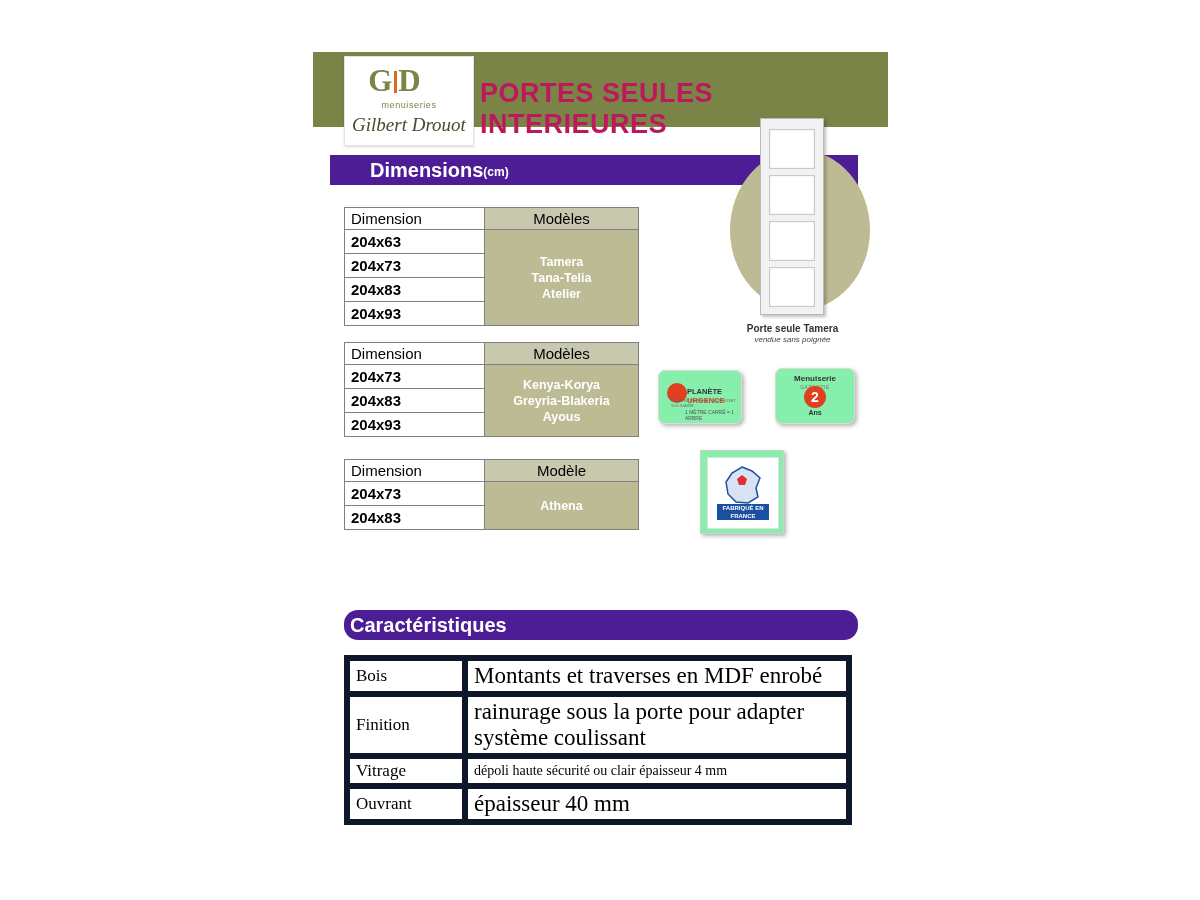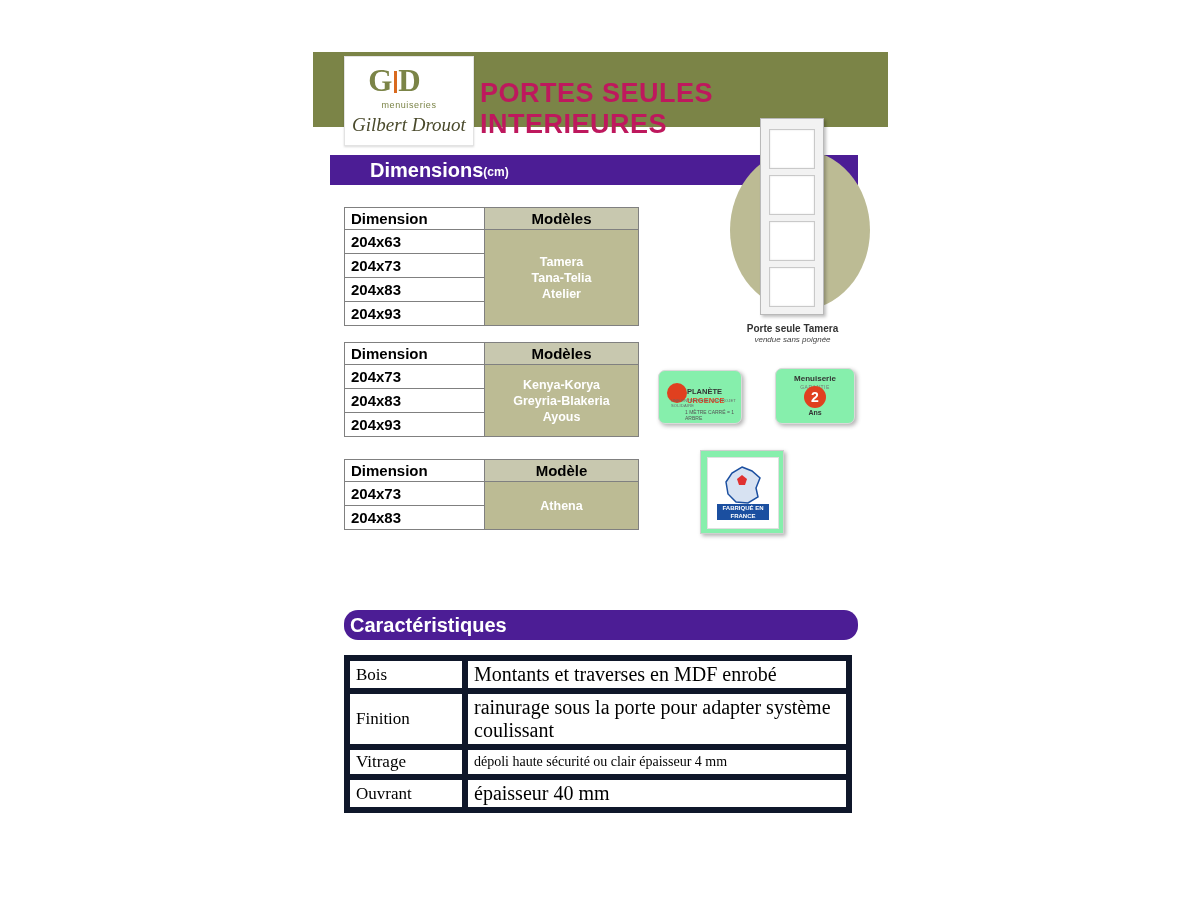--- a/index.html
+++ b/index.html
@@ -114,21 +114,21 @@
     table-layout: fixed;
   }
   .dim-table td, .dim-table th {
     border: 1px solid #808080;
     padding: 0;
     margin: 0;
   }
   .dim-head-left, .dim-head-right {
     background: #ffffff;
     font-size: 15px;
-    font-weight: bold;
+    font-weight: normal;
     color: #000000;
     height: 21px;
     padding-left: 6px !important;
     text-align: left;
   }
   .dim-head-right {
     background: #c8c8af;
     text-align: center;
     padding-left: 0 !important;
   }
@@ -285,21 +285,21 @@
     padding: 2px 6px;
     vertical-align: middle;
   }
   .carac-key {
     width: 100px;
     font-size: 17px;
     color: #000;
     font-family: "Liberation Serif", serif;
   }
   .carac-val {
-    font-size: 20px;
+    font-size: 23px;
     color: #000;
     font-family: "Liberation Serif", serif;
   }
   .carac-val.small { font-size: 14px; }
 </style>
 </head>
 <body>
 
 <div class="header-band"></div>
 <div class="header-title">PORTES SEULES INTERIEURES</div>

